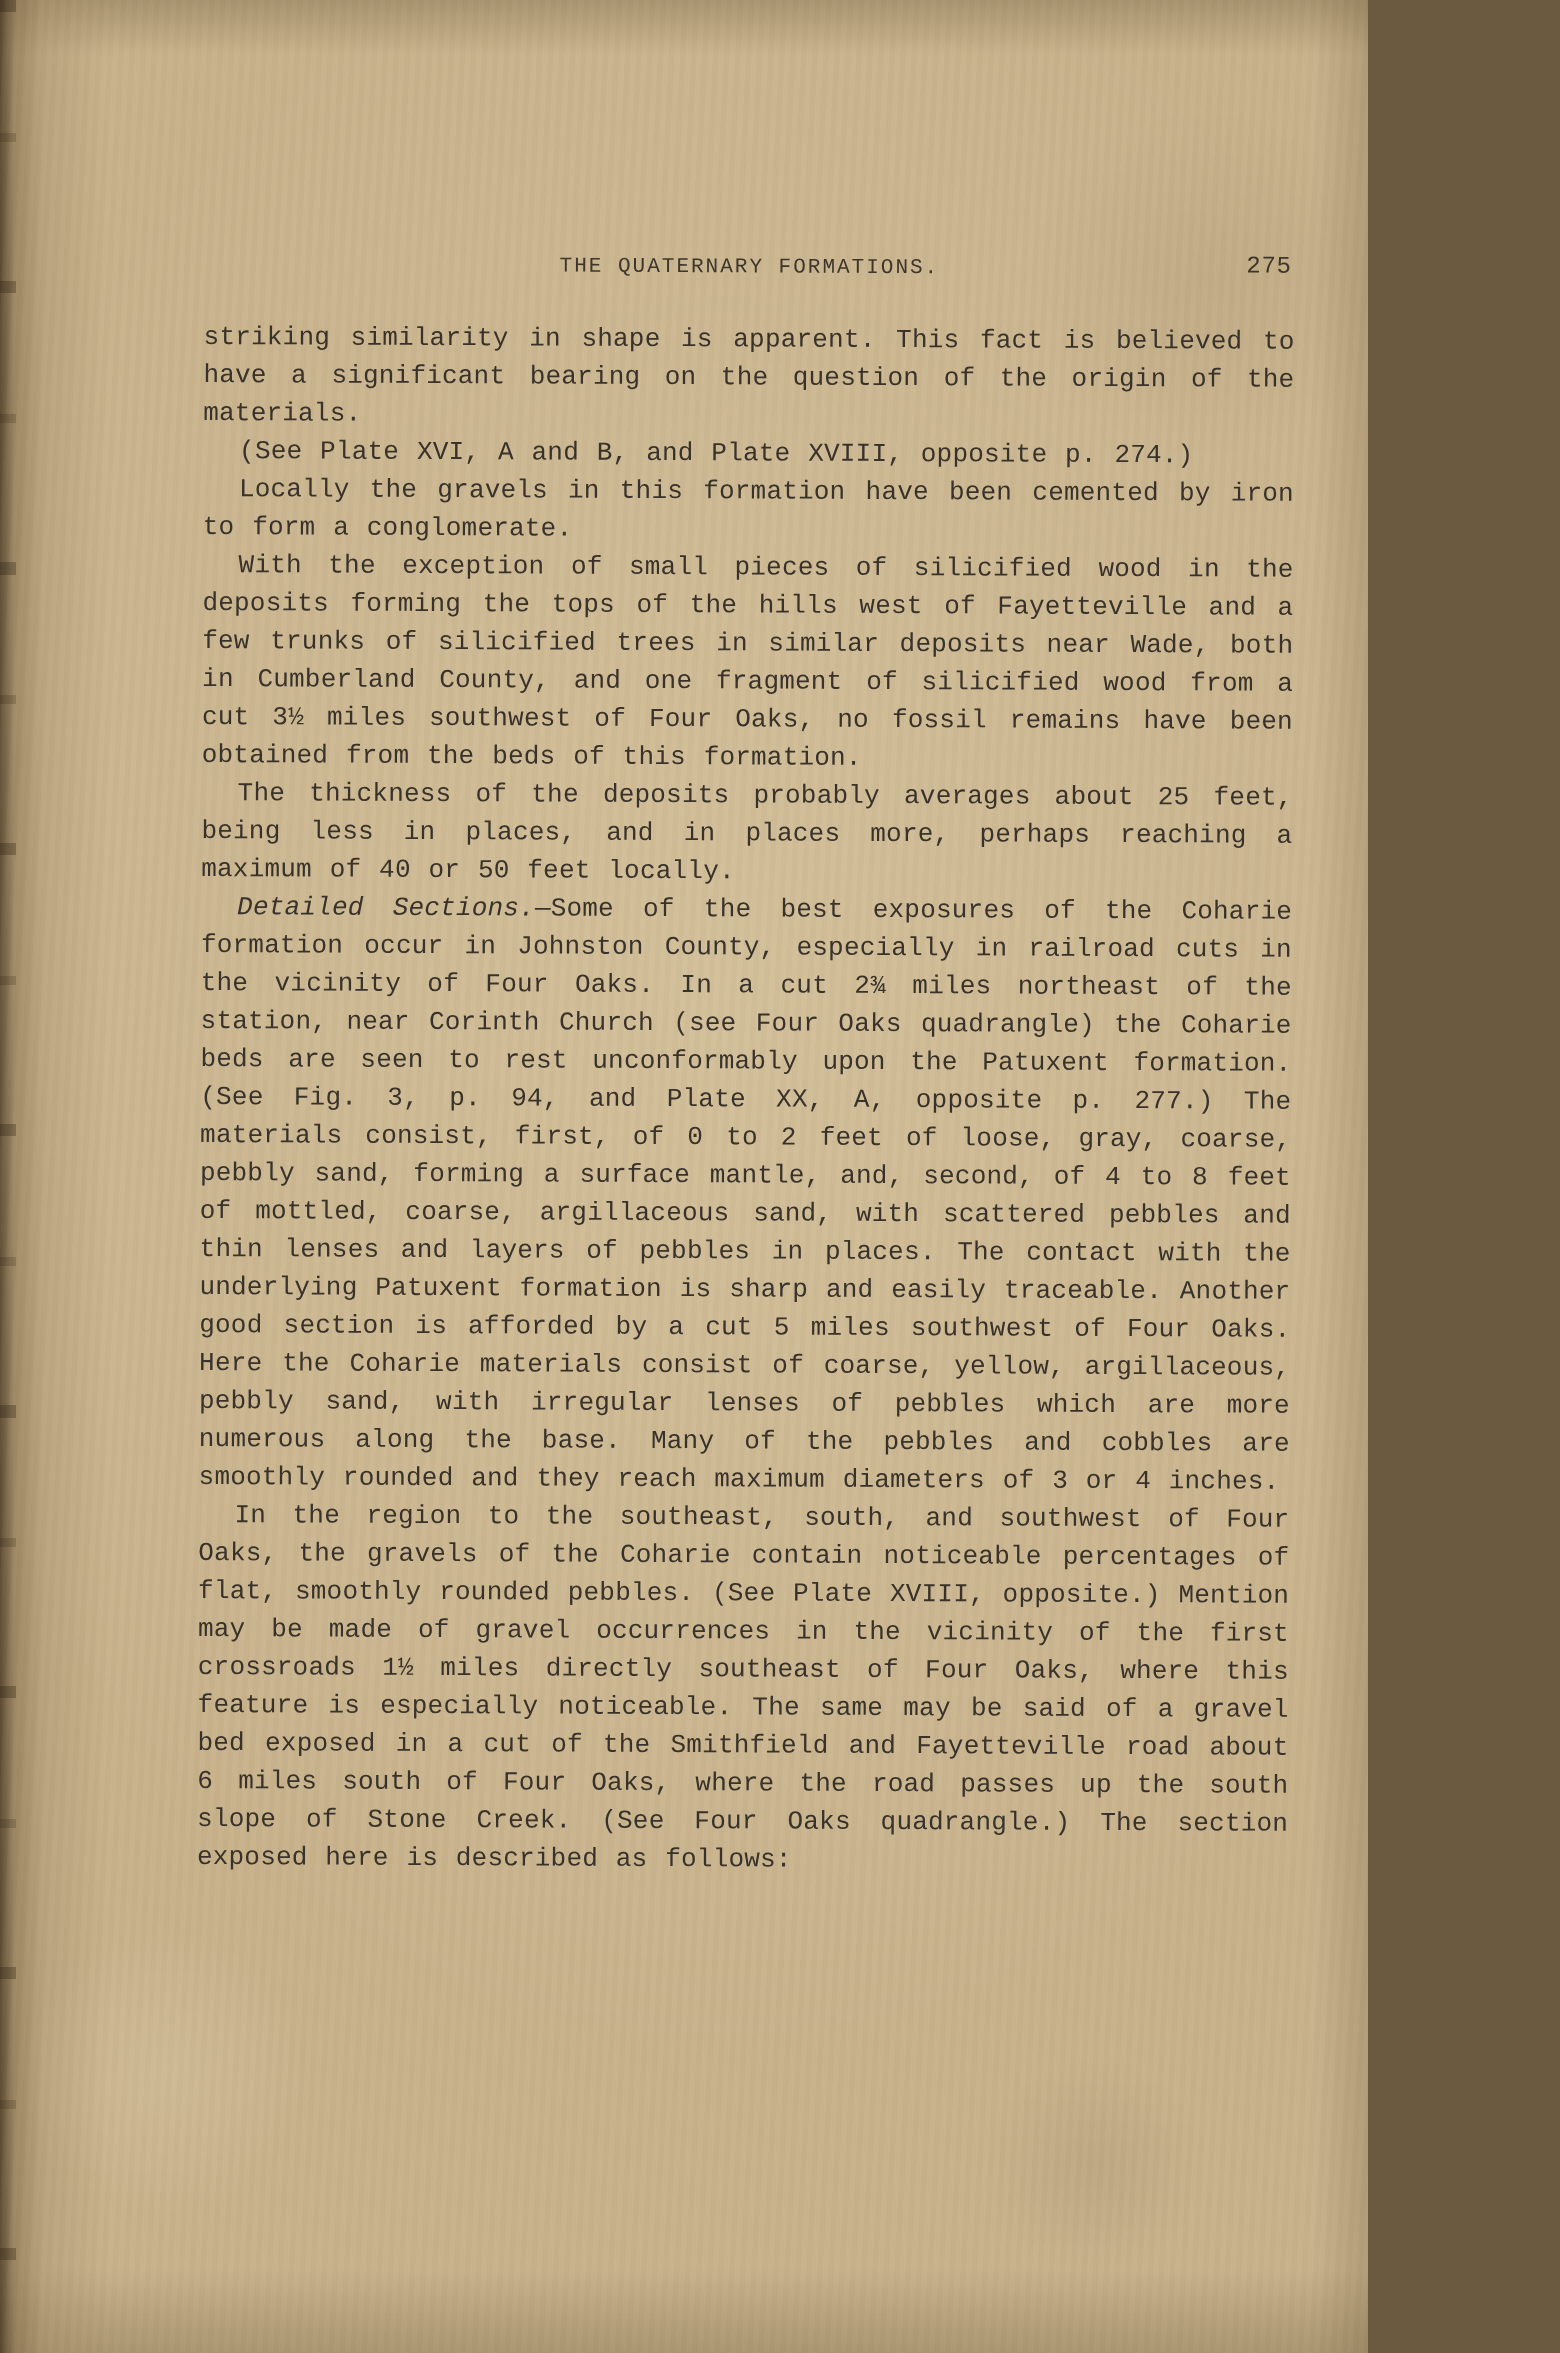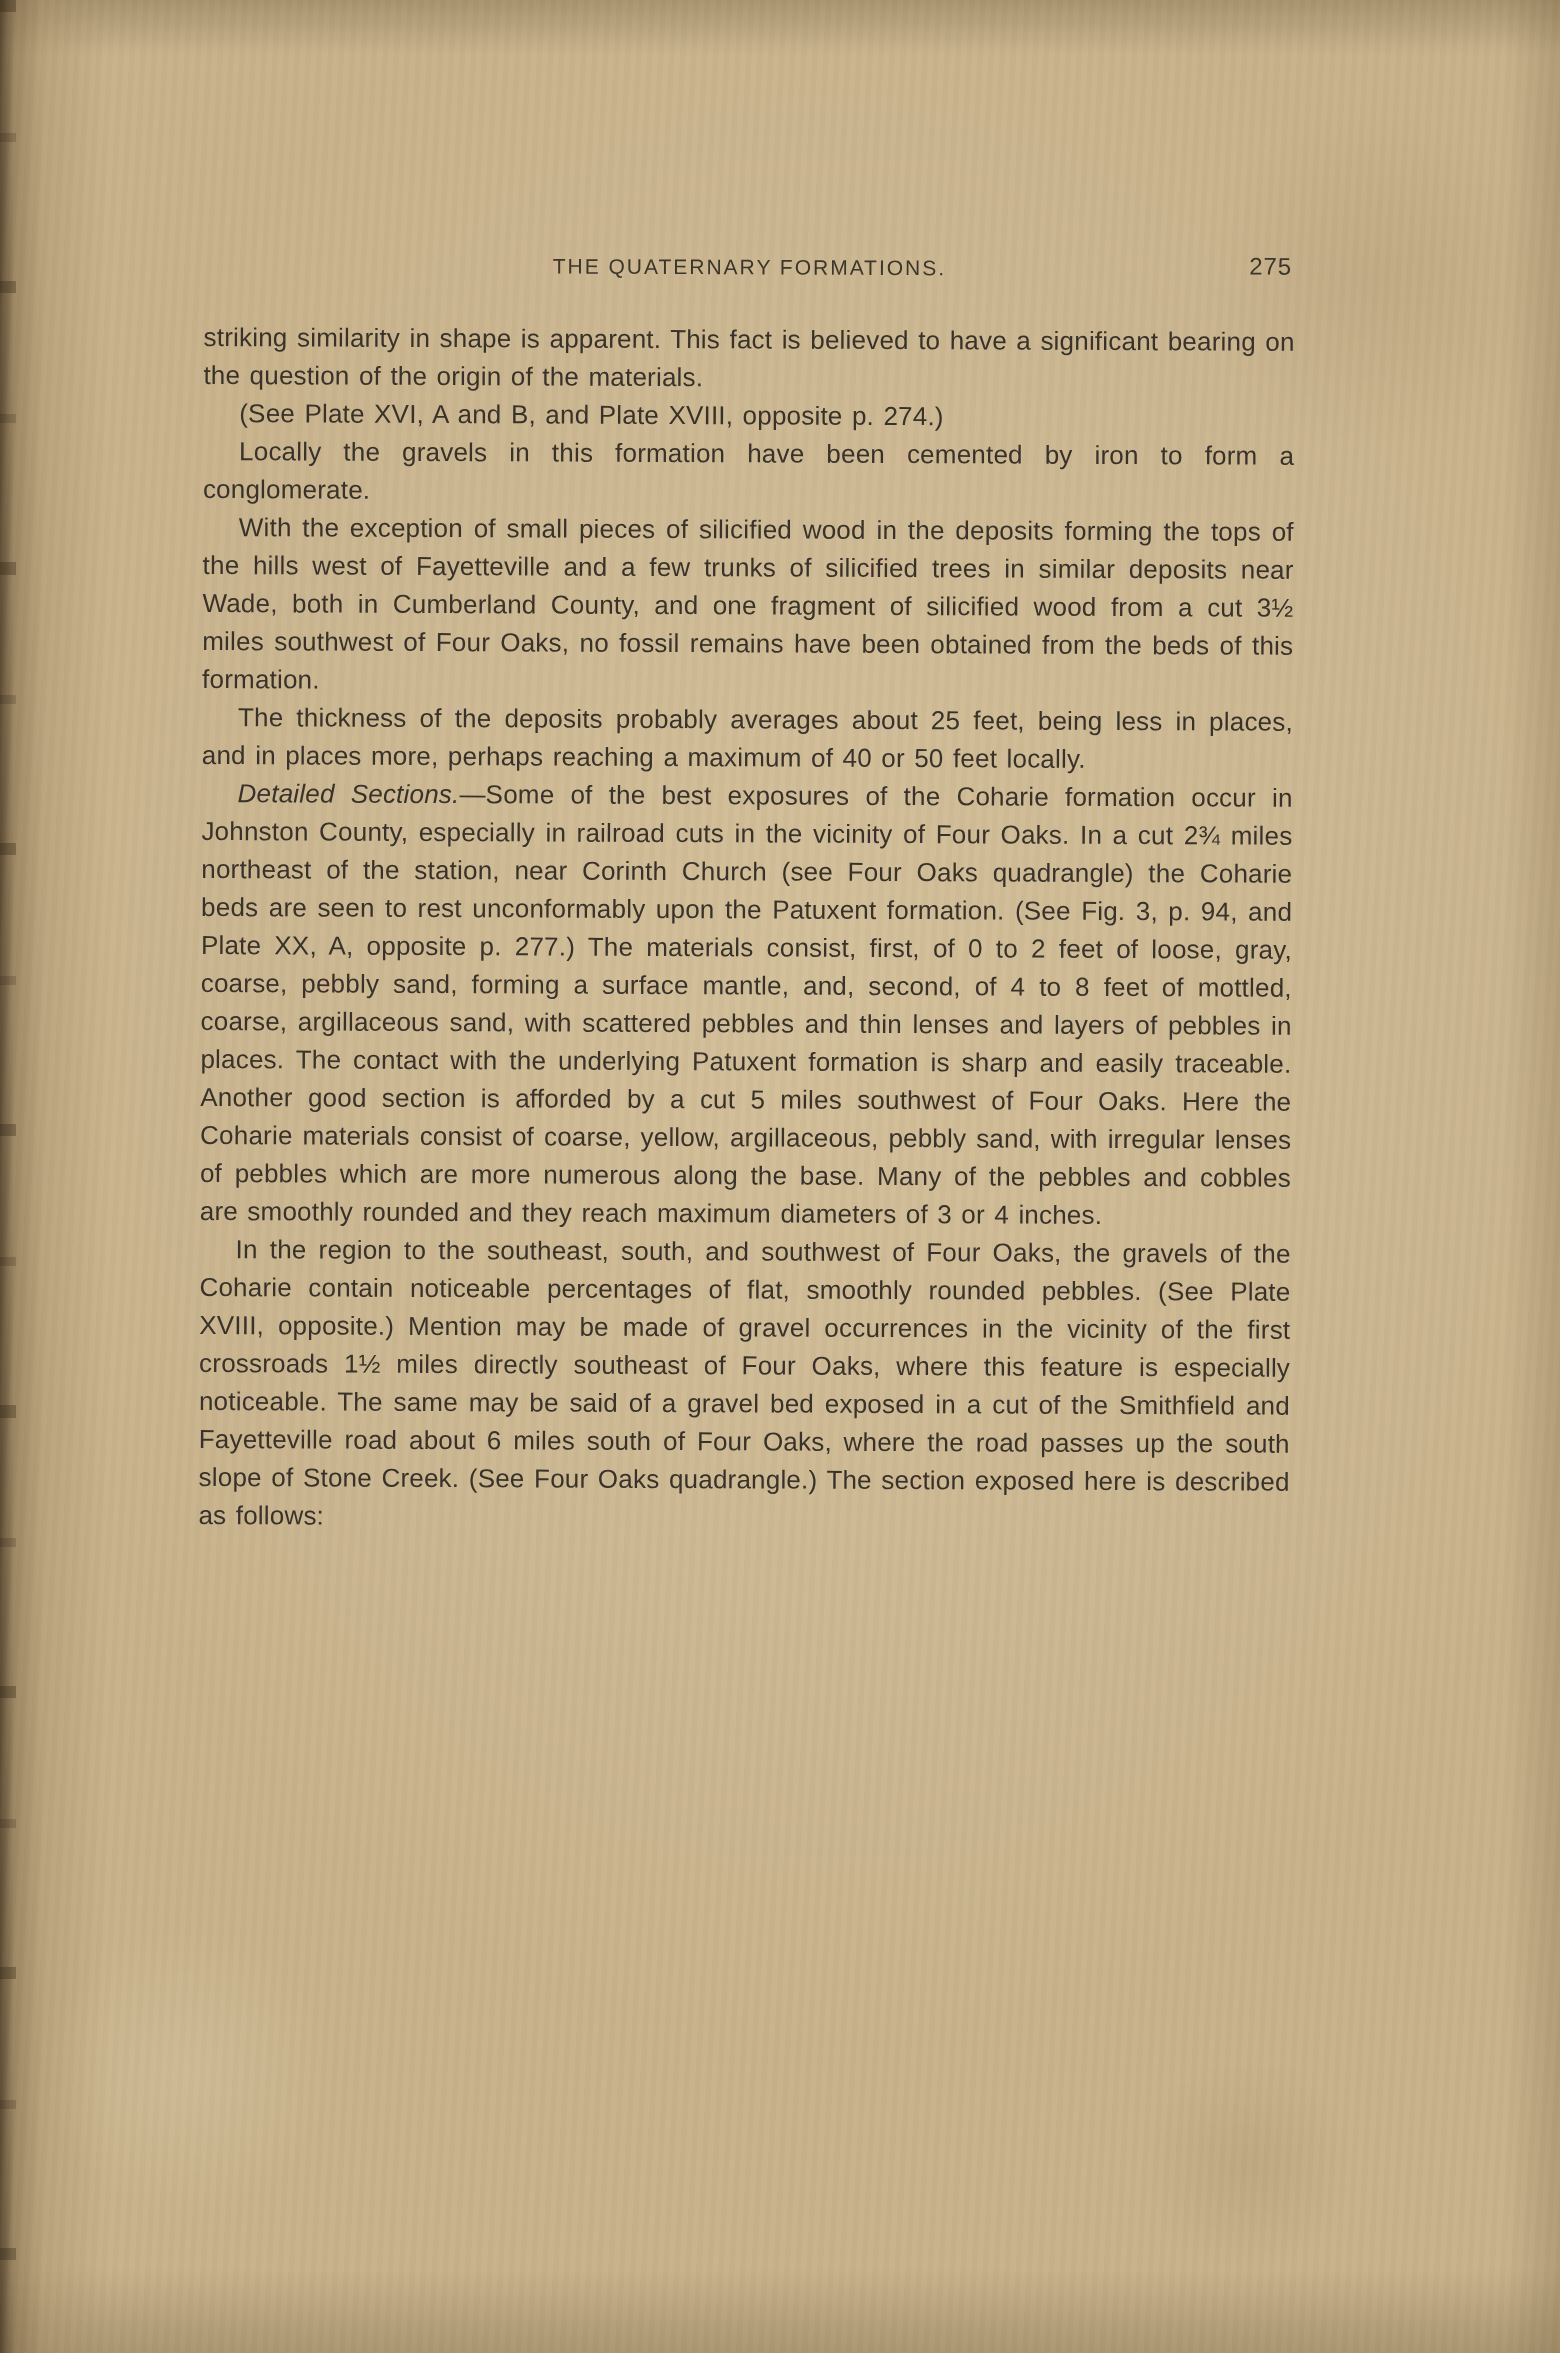--- a/index.html
+++ b/index.html
@@ -2,24 +2,24 @@
 <html style="font-size:12.5px"><head>
 <meta charset="utf-8">
 <style>
   html, body {
     margin: 0;
     padding: 0;
     background: #6b5a40;
   }
   .page {
     position: relative;
-    width: 1560px;
+    width: 1368px;
     height: 2354px;
     overflow: hidden;
-    font-family: Liberation Sans, sans-serif;
+    font-family: Liberation Mono, monospace;
     background:
       radial-gradient(ellipse 1170px 1482px at 53% 42%, rgba(238,224,190,0.30), rgba(0,0,0,0) 72%),
       linear-gradient(90deg, rgba(74,58,36,0.85) 0px, rgba(122,99,66,0.55) 14px, rgba(160,136,98,0.35) 43px, rgba(0,0,0,0) 109px),
       linear-gradient(180deg, rgba(110,90,58,0.35) 0px, rgba(0,0,0,0) 55px),
       linear-gradient(0deg, rgba(110,90,58,0.32) 0px, rgba(0,0,0,0) 86px),
       linear-gradient(270deg, rgba(122,100,66,0.28) 0px, rgba(0,0,0,0) 55px),
       #c7b28b;
   }
   .paper-texture {
     position: absolute;

